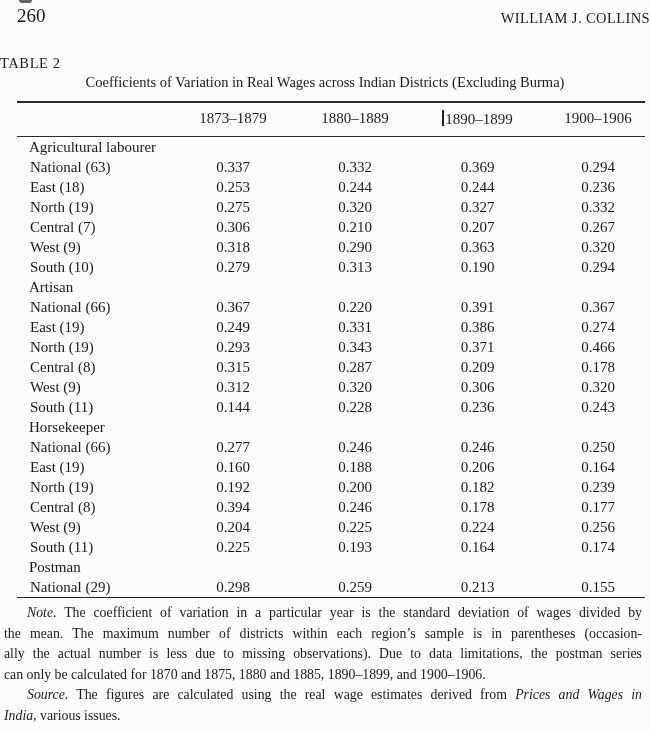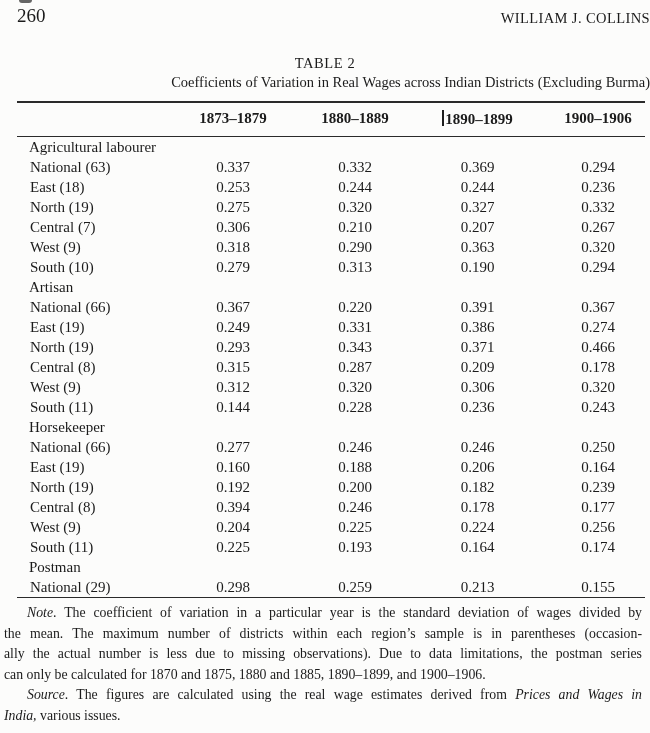--- a/index.html
+++ b/index.html
@@ -13,35 +13,35 @@
   .smudge {
     position:absolute; left:19px; top:0; width:13px; height:3px;
     background:#4a4a4a; border-radius:0 0 3px 3px; opacity:.85;
   }
   .page-number { position:absolute; left:17px; top:5px; font-size:19px; line-height:22px; }
   .running-head {
     position:absolute; left:0; right:0; top:10px; text-align:right;
     font-size:14.5px; letter-spacing:.4px;
   }
   .table-title {
-    position:absolute; left:0; right:0; top:55px; text-align:center;
+    position:absolute; left:0; right:0; top:55px; text-align:left;
     font-size:14.5px; letter-spacing:.6px;
   }
   .table-subtitle {
-    position:absolute; left:0; right:0; top:74px; text-align:right; font-size:14.5px;
+    position:absolute; left:0; right:0; top:74px; text-align:center; font-size:14.5px;
   }
   table.cv-table {
     position:absolute; left:17px; top:101px; width:628px;
     border-collapse:collapse; table-layout:fixed;
     font-size:15px;
     border-top:2px solid #2a2a2a;
     border-bottom:1.6px solid #2a2a2a;
   }
   .cv-table thead th {
-    font-weight:bold; height:31px; vertical-align:middle;
+    font-weight:normal; height:31px; vertical-align:middle;
     text-align:center; padding:0 0 2px 0;
     border-bottom:1.6px solid #2a2a2a;
   }
   .cv-table tbody td { height:20px; padding:0; text-align:center; line-height:20px; }
   .cv-table td.lbl, .cv-table th.lbl { text-align:left; }
   .cv-table td.sub { padding-left:13px; }
   .cv-table th:last-child, .cv-table td:last-child { padding-left:12px; }
   .vbar {
     display:inline-block; width:2px; height:16px; background:#1e1e1e;
     vertical-align:-2px; margin-right:1px;

